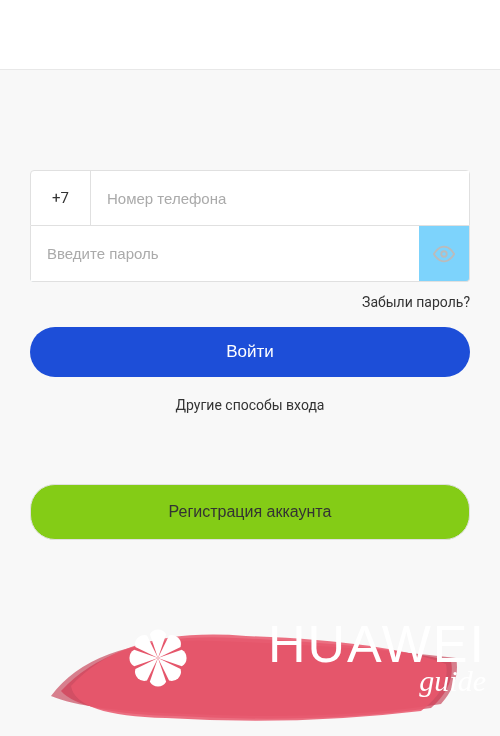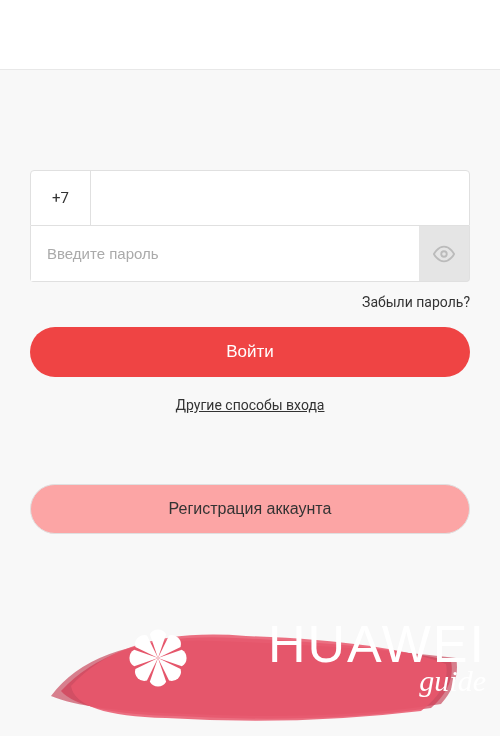--- a/index.html
+++ b/index.html
@@ -48,21 +48,21 @@
       outline: none;
       padding: 0 16px;
       font-size: 15px;
       color: #333;
     }
     .phone-input::placeholder {
       color: #aaa;
     }
     .password-row {
       display: flex;
-      background: #e5e5e5;
+      background: #7dd3fc;
       border: 1px solid #e0e0e0;
       border-top: none;
       border-radius: 0 0 4px 4px;
       height: 56px;
       align-items: center;
     }
     .password-input {
       flex: 1;
       height: 100%;
       border: none;
@@ -89,44 +89,43 @@
       margin-bottom: 16px;
     }
     .forgot-link {
       color: #333;
       font-size: 14px;
       cursor: pointer;
     }
     .login-button {
       width: 100%;
       height: 50px;
-      background: #ef4444;
+      background: #1d4ed8;
       border: none;
       border-radius: 25px;
       color: #ffffff;
       font-size: 17px;
       cursor: pointer;
       margin-bottom: 18px;
     }
     .other-row {
       text-align: center;
     }
     .other-link {
       color: #333;
       font-size: 14px;
-      text-decoration: underline;
       cursor: pointer;
     }
     .register-wrapper {
       margin-top: 70px;
     }
     .register-button {
       width: 100%;
-      height: 50px;
-      background: #fca5a5;
+      height: 56px;
+      background: #84cc16;
       border: 1px solid #e0e0e0;
       border-radius: 25px;
       color: #333;
       font-size: 16px;
       cursor: pointer;
     }
     .footer-banner {
       position: absolute;
       bottom: 0;
       left: 16px;
@@ -183,20 +182,21 @@
     }
   </style>
 </head>
 <body>
 
 <div class="top-bar"></div>
 
 <div class="main-container">
   <div class="phone-row">
     <div class="country-code">+7</div>
+    <input type="text" class="phone-input" placeholder="Номер телефона" style="">
   </div>
 
   <div class="password-row">
     <input type="password" class="password-input" placeholder="Введите пароль" style="">
     <div class="eye-icon">
       <svg width="22" height="22" viewBox="0 0 24 24" fill="none" stroke="currentColor" stroke-width="2">
         <path d="M1 12s4-8 11-8 11 8 11 8-4 8-11 8-11-8-11-8z"></path>
         <circle cx="12" cy="12" r="3"></circle>
       </svg>
     </div>

